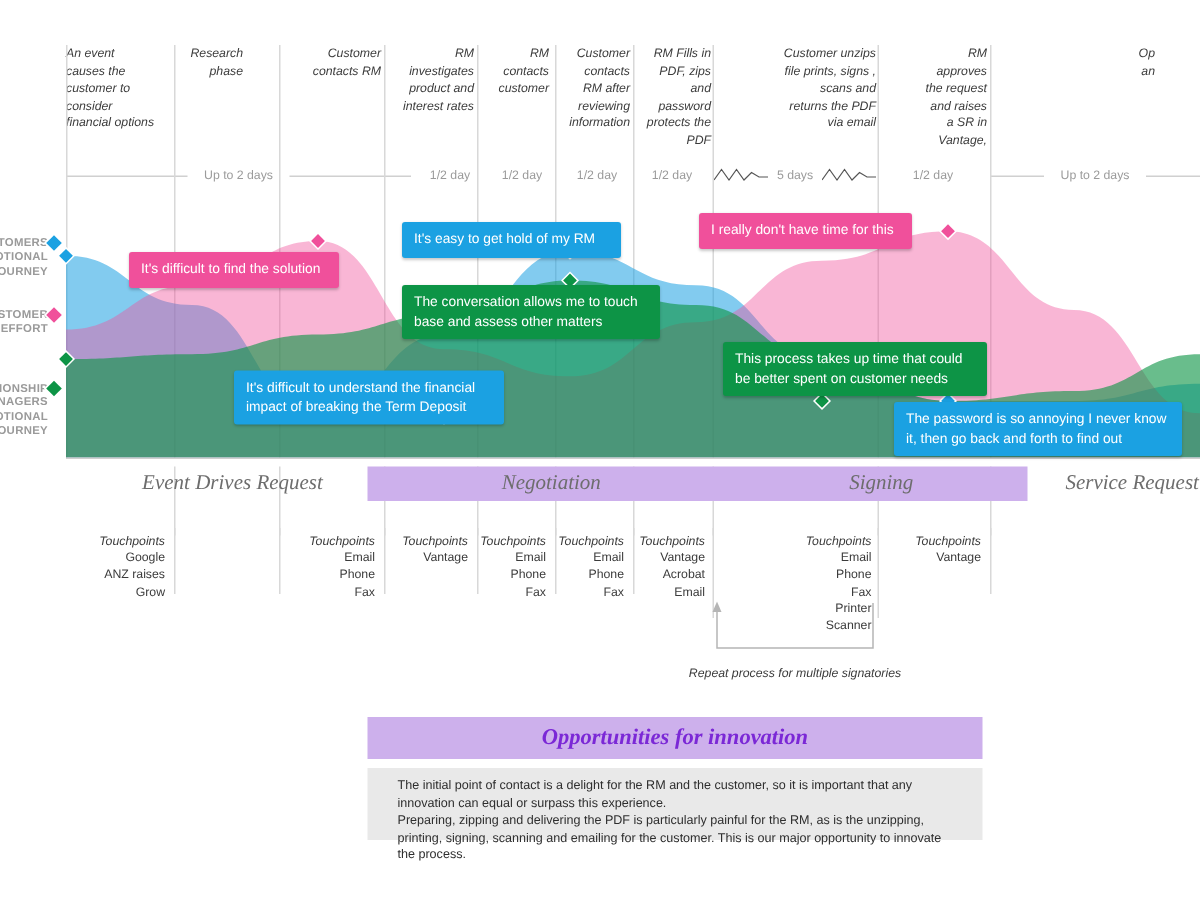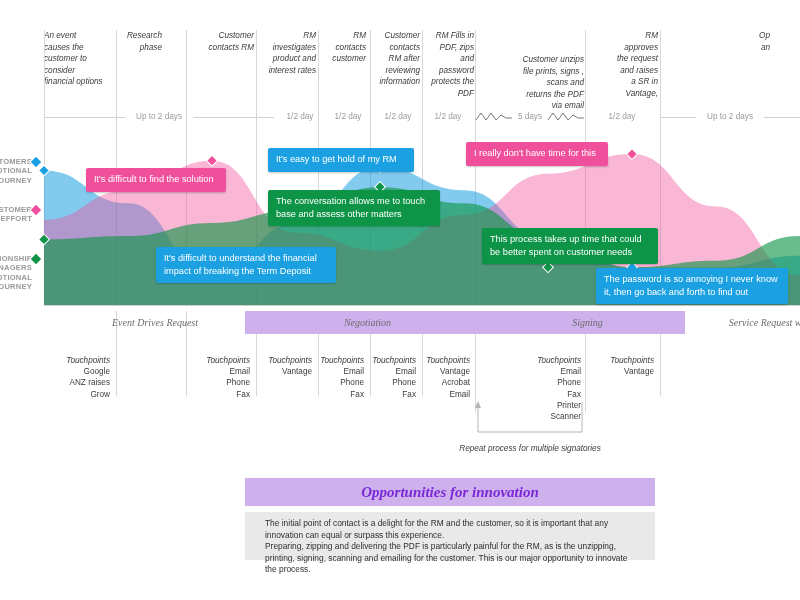--- a/index.html
+++ b/index.html
@@ -48,21 +48,21 @@
   }
   .c-pink{background:#f0509b;}
   .c-blue{background:#1ba1e2;}
   .c-green{background:#0d9446;}
 
   
   .phase-band{position:absolute;top:311px;height:23px;background:#cdb0ec;}
   .phase-lbl{
     position:absolute;top:311px;height:23px;line-height:23px;
     font-family:"Liberation Serif", serif;font-style:italic;
-    font-size:10px;color:#6d6d6d;text-align:center;
+    font-size:14px;color:#6d6d6d;text-align:center;
   }
 
   
   .tp{
     position:absolute;top:355px;text-align:right;
     font-size:8.2px;line-height:11.2px;color:#3b3b3b;
   }
   .tp .t-title{font-style:italic;}
 
   
@@ -110,21 +110,21 @@
 contacts
 RM after
 reviewing
 information</div>
       <div class="step-head" style="left: 422px; width: 52px; white-space: pre-line;">RM Fills in
 PDF, zips
 and
 password
 protects the
 PDF</div>
-      <div class="step-head" style="left: 474px; width: 110px; white-space: pre-line; margin-top: 24px;">Customer unzips
+      <div class="step-head" style="left: 474px; width: 110px; white-space: pre-line;">Customer unzips
 file  prints, signs ,
 scans and
 returns the PDF
 via email</div>
       <div class="step-head" style="left: 584px; width: 74px; white-space: pre-line;">RM
 approves
 the request
 and raises
 a SR in
 Vantage,</div>

